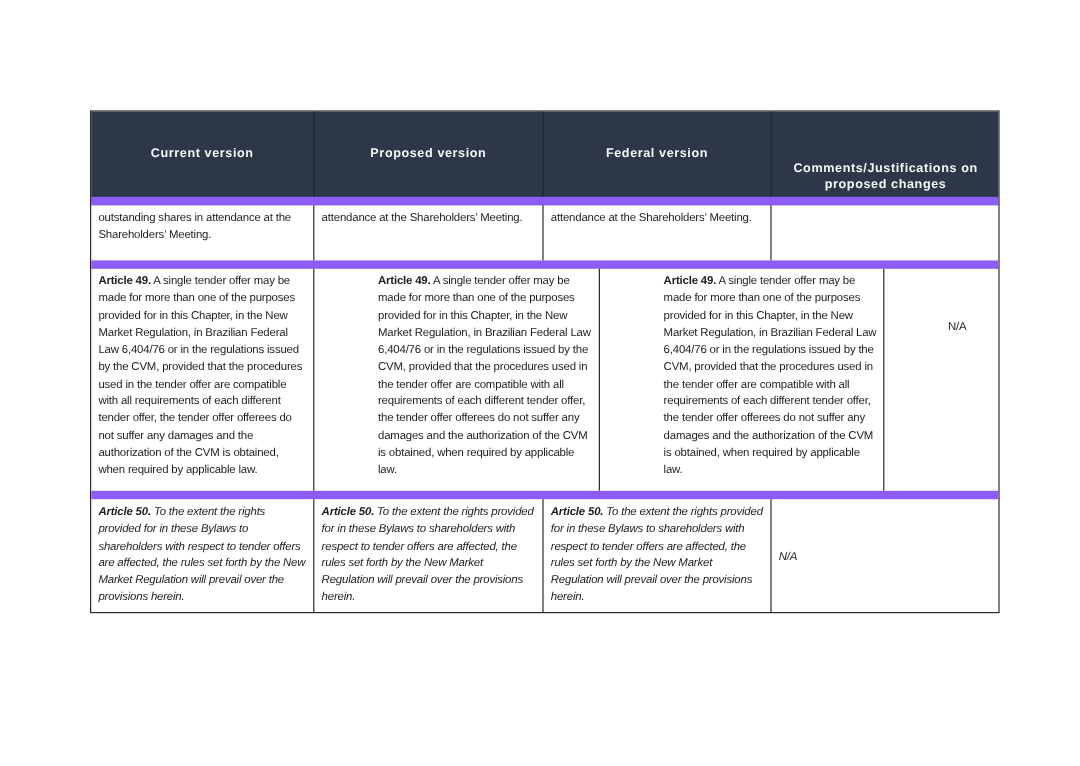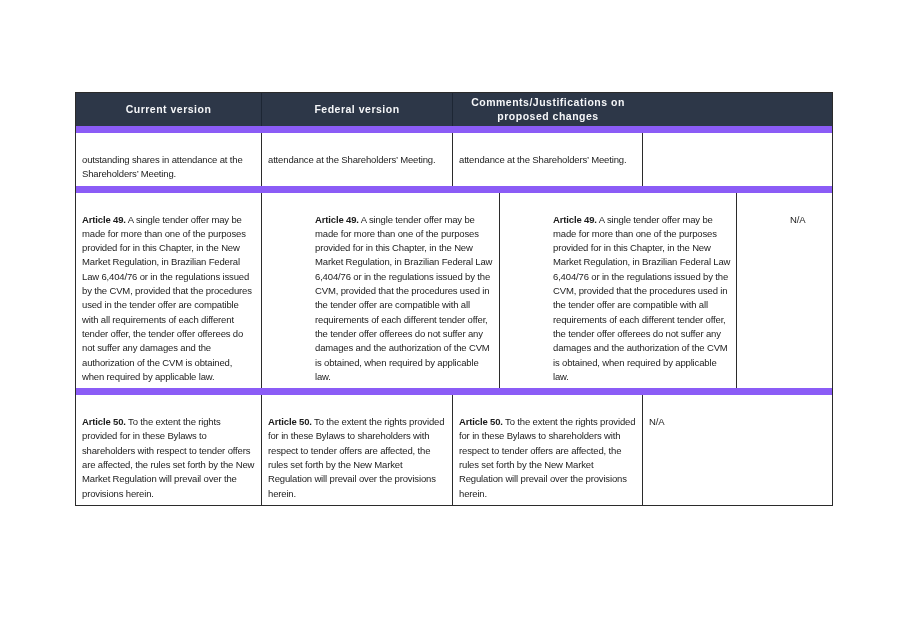--- a/index.html
+++ b/index.html
@@ -27,62 +27,65 @@
   .t-row {
     display: grid;
     grid-template-columns: 186px 191px 190px 190px;
     border-bottom: 7px solid #8b5cf6;
     box-sizing: border-box;
   }
   .t-row:last-child { border-bottom: none; }
   .t-cell {
     box-sizing: border-box;
     border-right: 1px solid #2b2b2b;
-    padding: 20px 5px 4px 6px;
+    padding: 4px 5px 4px 6px;
     font-size: 9.5px;
     line-height: 14.3px;
     letter-spacing: -0.15px;
     color: #1c1c1c;
     overflow: hidden;
     text-align: left;
   }
-  .t-cell:last-child { border-right: none; }
+  .t-cell:last-child { border-right: none; margin-top: 38px; }
   .header-row {
     background: var(--header-bg, #2d3748);
     min-height: 36px;
   }
   .header-cell {
     border-right: 1px solid #1d2634;
     display: flex;
     align-items: center;
     justify-content: center;
     text-align: center;
     color: var(--header-fg, #f5f6f8);
     font-weight: bold;
     font-size: 10.5px;
     line-height: 13.5px;
     letter-spacing: 0.5px;
     padding: 3px 6px;
   }
   .header-cell:last-child { border-right: none; }
   .row-spill  { min-height: 36px; }
   .row-art49  { min-height: 192px; gap: 47px; }
-  .row-art50  { min-height: 93px; }
+  .row-art50  { min-height: 93px; font-style: italic; }
   .lead { font-weight: bold; }
 </style>
 </head>
 <body>
 
 <div class="page">
 
   <div class="doc-table">
 
     <div class="t-row header-row">
       <div class="t-cell header-cell">
         <span>Current version</span>
+      </div>
+      <div class="t-cell header-cell">
+        <span>Proposed version</span>
       </div>
       <div class="t-cell header-cell">
         <span>Federal version</span>
       </div>
       <div class="t-cell header-cell">
         <span>Comments/Justifications on proposed changes</span>
       </div>
     </div>
 
     <div class="t-row row-spill">

